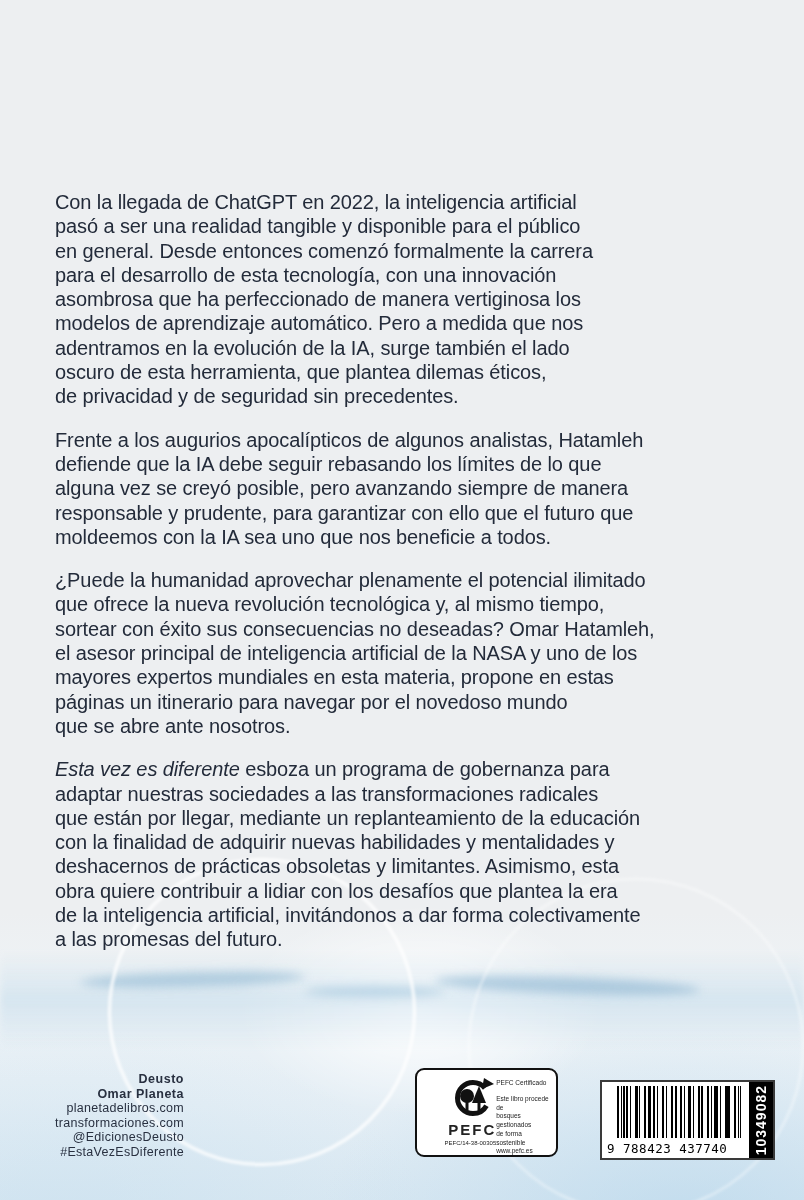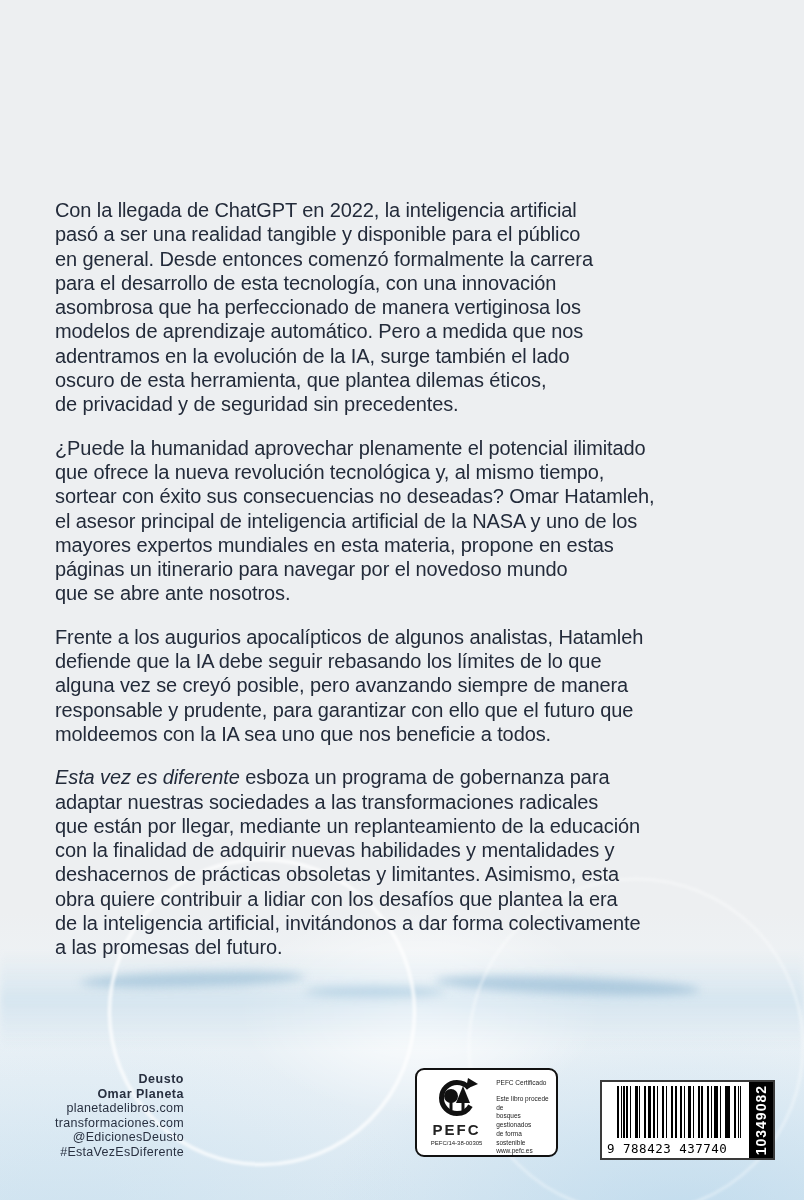--- a/index.html
+++ b/index.html
@@ -29,31 +29,31 @@
     font-size:36px;line-height:43px;font-weight:700;letter-spacing:-0.6px;
     white-space:pre-line;
     background:linear-gradient(97deg,
       var(--title_dark) 0%, var(--title_mid) 12%, var(--title_light) 24%,
       var(--title_dark) 38%, var(--title_mid) 50%, var(--title_dark) 62%,
       var(--title_light) 76%, var(--title_mid) 88%, var(--title_dark) 100%);
     -webkit-background-clip:text;background-clip:text;
     color:transparent;
   }
   
-  .body{position:absolute;left:55px;top:190px;width:690px;color:var(--body_text);margin-top:8px;}
+  .body{position:absolute;left:55px;top:190px;width:690px;color:var(--body_text);}
   .body p{margin:0 0 19px 0;font-size:20px;line-height:24.3px;letter-spacing:-0.1px;white-space:pre-line;}
   .body em{font-style:italic;text-align:right;}
   
   .publisher{position:absolute;left:55px;top:1072px;color:var(--footer_text);
     font-size:12.5px;line-height:14.6px;letter-spacing:0.3px;text-align:right;}
   .publisher div:nth-child(-n+2){font-weight:bold;letter-spacing:0.5px;}
 
   .pefc{position:absolute;left:415px;top:1068px;width:143px;height:89px;box-sizing:border-box;
     background:#fff;border:2.5px solid #111;border-radius:9px;display:flex;color:#222;}
-  .pefc-left{width:57%;display:flex;flex-direction:column;align-items:center;padding-top:7px;}
+  .pefc-left{width:57%;display:flex;flex-direction:column;align-items:flex-end;padding-top:7px;}
   .pefc-word{font-weight:bold;font-size:15px;letter-spacing:2px;line-height:1;margin-top:1px;}
   .pefc-license{font-size:6px;margin-top:3px;white-space:nowrap;}
   .pefc-right{width:43%;box-sizing:border-box;padding:9px 4px 6px 0;font-size:6.5px;line-height:1.35;
     display:flex;flex-direction:column;}
   .pefc-cert{margin-bottom:7px;}
   .pefc-desc{white-space:pre-line;}
   .pefc-url{margin-top:auto;}
 
   .barcode{position:absolute;left:580px;top:1080px;width:175px;height:80px;box-sizing:border-box;
     background:#fff;border:2px solid #3a3a3a;margin-left:20px;}
@@ -84,32 +84,32 @@
   <div class="body">
     <p>Con la llegada de ChatGPT en 2022, la inteligencia artificial
 pasó a ser una realidad tangible y disponible para el público
 en general. Desde entonces comenzó formalmente la carrera
 para el desarrollo de esta tecnología, con una innovación
 asombrosa que ha perfeccionado de manera vertiginosa los
 modelos de aprendizaje automático. Pero a medida que nos
 adentramos en la evolución de la IA, surge también el lado
 oscuro de esta herramienta, que plantea dilemas éticos,
 de privacidad y de seguridad sin precedentes.</p>
+    <p>Frente a los augurios apocalípticos de algunos analistas, Hatamleh
+defiende que la IA debe seguir rebasando los límites de lo que
+alguna vez se creyó posible, pero avanzando siempre de manera
+responsable y prudente, para garantizar con ello que el futuro que
+moldeemos con la IA sea uno que nos beneficie a todos.</p>
     <p>¿Puede la humanidad aprovechar plenamente el potencial ilimitado
 que ofrece la nueva revolución tecnológica y, al mismo tiempo,
 sortear con éxito sus consecuencias no deseadas? Omar Hatamleh,
 el asesor principal de inteligencia artificial de la NASA y uno de los
 mayores expertos mundiales en esta materia, propone en estas
 páginas un itinerario para navegar por el novedoso mundo
 que se abre ante nosotros.</p>
-    <p>Frente a los augurios apocalípticos de algunos analistas, Hatamleh
-defiende que la IA debe seguir rebasando los límites de lo que
-alguna vez se creyó posible, pero avanzando siempre de manera
-responsable y prudente, para garantizar con ello que el futuro que
-moldeemos con la IA sea uno que nos beneficie a todos.</p>
     <p><em>Esta vez es diferente</em><span> esboza un programa de gobernanza para
 adaptar nuestras sociedades a las transformaciones radicales
 que están por llegar, mediante un replanteamiento de la educación
 con la finalidad de adquirir nuevas habilidades y mentalidades y
 deshacernos de prácticas obsoletas y limitantes. Asimismo, esta
 obra quiere contribuir a lidiar con los desafíos que plantea la era
 de la inteligencia artificial, invitándonos a dar forma colectivamente
 a las promesas del futuro.</span></p>
   </div>
 

